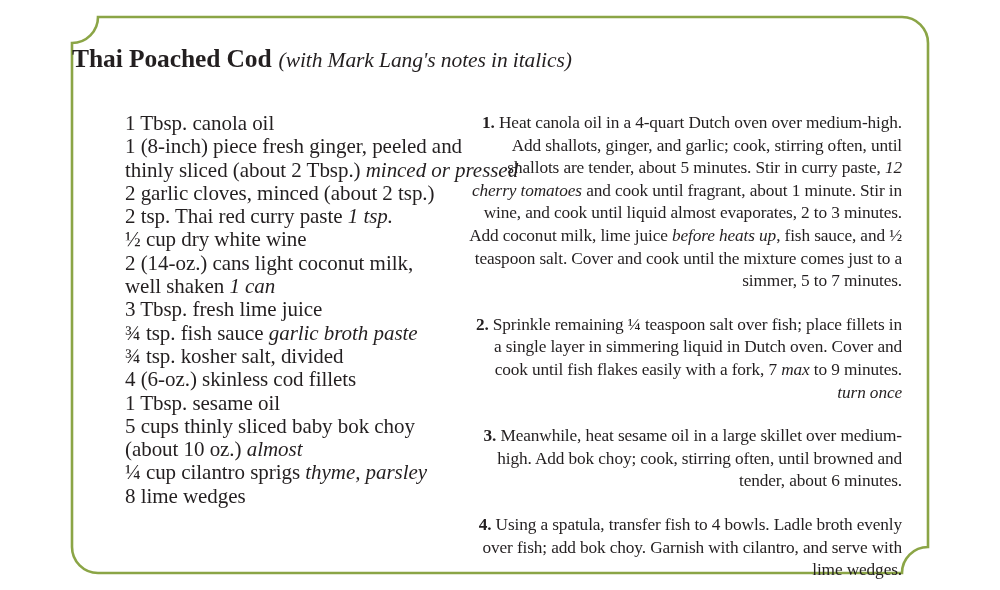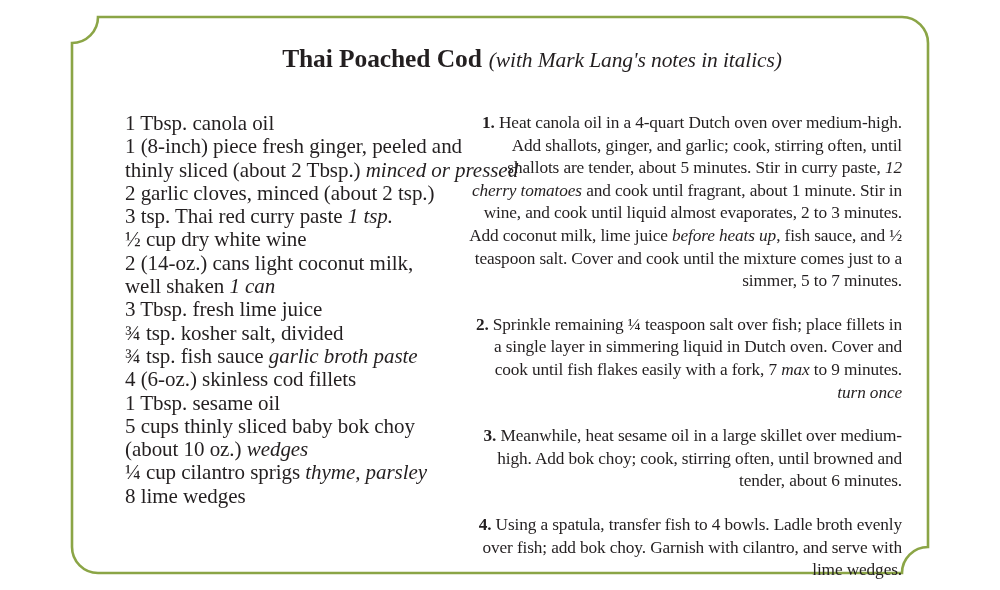--- a/index.html
+++ b/index.html
@@ -40,23 +40,21 @@
     width: 856px;
     height: 556px;
     box-sizing: border-box;
   }
 
   #title-row {
     position: absolute;
     left: 0;
     top: 27px;
     width: 856px;
-    text-align: center;
     white-space: nowrap;
-    margin-left: 32px;
   }
   #title-main {
     font-size: 25.5px;
     font-weight: bold;
     letter-spacing: -0.1px;
   }
   #title-note {
     font-size: 21.5px;
     font-style: italic;
     margin-left: 7px;
@@ -133,31 +131,31 @@
     </div>
 
     <div id="columns">
 
       <div class="col-ingredients">
 
       <div class="ing-line"><span>1 Tbsp. canola oil</span></div>
           <div class="ing-line"><span>1 (8-inch) piece fresh ginger, peeled and</span></div>
           <div class="ing-line"><span>thinly sliced (about 2 Tbsp.) </span><em>minced or pressed</em></div>
           <div class="ing-line"><span>2 garlic cloves, minced (about 2 tsp.)</span></div>
-          <div class="ing-line"><span>3 tsp. Thai red curry paste </span><em>1 tsp.</em></div>
+          <div class="ing-line"><span>2 tsp. Thai red curry paste </span><em>1 tsp.</em></div>
           <div class="ing-line"><span>½ cup dry white wine</span></div>
           <div class="ing-line"><span>2 (14-oz.) cans light coconut milk,</span></div>
           <div class="ing-line"><span>well shaken </span><em>1 can</em></div>
           <div class="ing-line"><span>3 Tbsp. fresh lime juice</span></div>
+          <div class="ing-line"><span>¾ tsp. fish sauce </span><em>garlic broth paste</em></div>
           <div class="ing-line"><span>¾ tsp. kosher salt, divided</span></div>
-          <div class="ing-line"><span>¾ tsp. fish sauce </span><em>garlic broth paste</em></div>
           <div class="ing-line"><span>4 (6-oz.) skinless cod fillets</span></div>
           <div class="ing-line"><span>1 Tbsp. sesame oil</span></div>
           <div class="ing-line"><span>5 cups thinly sliced baby bok choy</span></div>
-          <div class="ing-line"><span>(about 10 oz.) </span><em>wedges</em></div>
+          <div class="ing-line"><span>(about 10 oz.) </span><em>almost</em></div>
           <div class="ing-line"><span>¼ cup cilantro sprigs </span><em>thyme, parsley</em></div>
           <div class="ing-line"><span>8 lime wedges</span></div>
         </div>
 
       <div class="col-steps">
 
       <div class="step"><span class="num">1.</span><span> Heat canola oil in a 4-quart Dutch oven over medium-high. Add shallots, ginger, and garlic; cook, stirring often, until shallots are tender, about 5 minutes. Stir in curry paste, </span><em>12 cherry tomatoes</em><span> and cook until fragrant, about 1 minute. Stir in wine, and cook until liquid almost evaporates, 2 to 3 minutes. Add coconut milk, lime juice </span><em>before heats up</em><span>, fish sauce, and ½ teaspoon salt. Cover and cook until the mixture comes just to a simmer, 5 to 7 minutes.</span></div>
           <div class="step"><span class="num">2.</span><span> Sprinkle remaining ¼ teaspoon salt over fish; place fillets in a single layer in simmering liquid in Dutch oven. Cover and cook until fish flakes easily with a fork, 7 </span><em>max</em><span> to 9 minutes. </span><em>turn once</em></div>
           <div class="step"><span class="num">3.</span><span> Meanwhile, heat sesame oil in a large skillet over medium-high. Add bok choy; cook, stirring often, until browned and tender, about 6 minutes.</span></div>
           <div class="step"><span class="num">4.</span><span> Using a spatula, transfer fish to 4 bowls. Ladle broth evenly over fish; add bok choy. Garnish with cilantro, and serve with lime wedges.</span></div>

